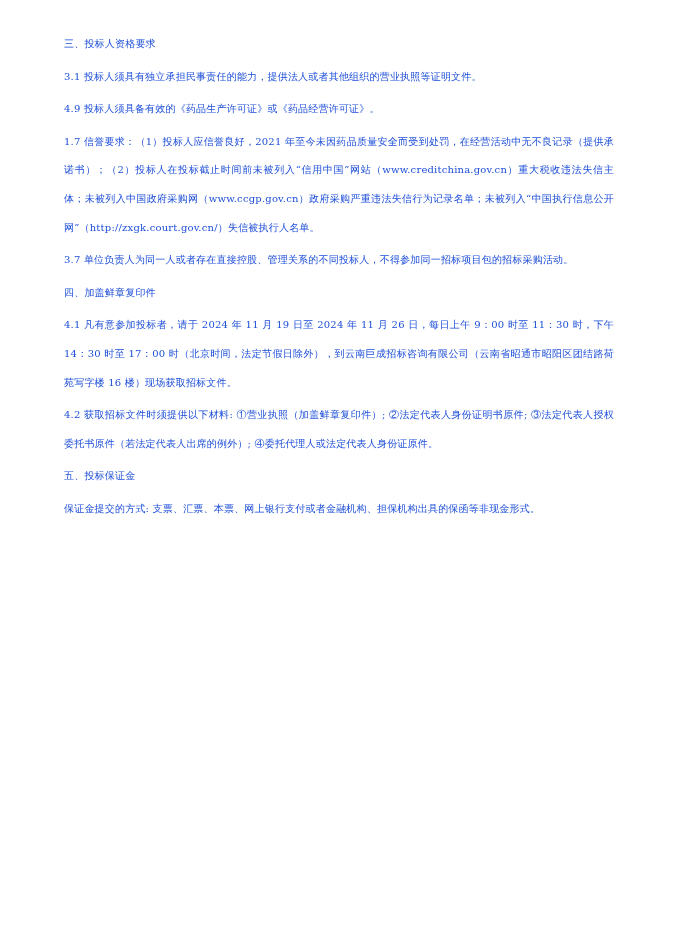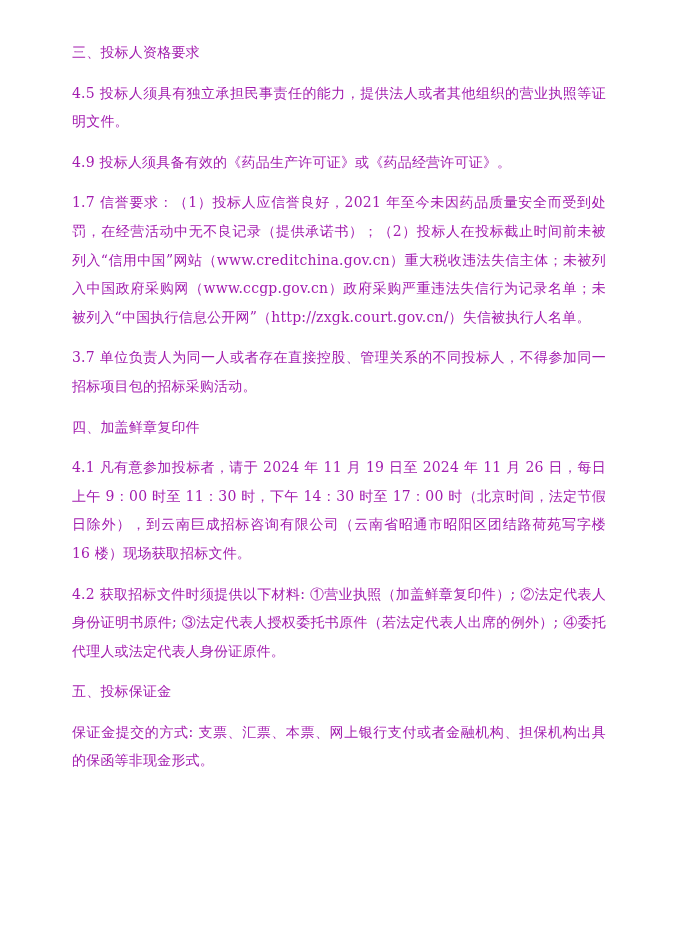--- a/index.html
+++ b/index.html
@@ -11,40 +11,40 @@
     position: relative;
     box-sizing: border-box;
     width: 674px;
     height: 936px;
     background: #ffffff;
     padding: 26px 56px 0 60px;
     overflow: hidden;
     font-family: "DejaVu Serif", "Liberation Serif", serif;
   }
   .doc p {
-    margin: 12px;
+    margin: 4px;
     padding: 0;
-    font-size: 14px;
+    font-size: 10px;
     line-height: 28.6px;
-    color: #a21caf;
+    color: #1d4ed8;
     text-align: justify;
     letter-spacing: 0.2px;
     word-break: break-word;
   }
   .doc p.heading {
     text-align: left;
   }
 </style>
 </head>
 <body>
 
 <div class="page">
   <div class="doc">
     <p class="heading">三、投标人资格要求</p>
-    <p>4.5 投标人须具有独立承担民事责任的能力，提供法人或者其他组织的营业执照等证明文件。</p>
+    <p>3.1 投标人须具有独立承担民事责任的能力，提供法人或者其他组织的营业执照等证明文件。</p>
     <p>4.9 投标人须具备有效的《药品生产许可证》或《药品经营许可证》。</p>
     <p>1.7 信誉要求：（1）投标人应信誉良好，2021 年至今未因药品质量安全而受到处罚，在经营活动中无不良记录（提供承诺书）；（2）投标人在投标截止时间前未被列入“信用中国”网站（www.creditchina.gov.cn）重大税收违法失信主体；未被列入中国政府采购网（www.ccgp.gov.cn）政府采购严重违法失信行为记录名单；未被列入“中国执行信息公开网”（http://zxgk.court.gov.cn/）失信被执行人名单。</p>
     <p>3.7 单位负责人为同一人或者存在直接控股、管理关系的不同投标人，不得参加同一招标项目包的招标采购活动。</p>
     <p class="heading">四、加盖鲜章复印件</p>
     <p>4.1 凡有意参加投标者，请于 2024 年 11 月 19 日至 2024 年 11 月 26 日，每日上午 9：00 时至 11：30 时，下午 14：30 时至 17：00 时（北京时间，法定节假日除外），到云南巨成招标咨询有限公司（云南省昭通市昭阳区团结路荷苑写字楼 16 楼）现场获取招标文件。</p>
     <p>4.2 获取招标文件时须提供以下材料: ①营业执照（加盖鲜章复印件）; ②法定代表人身份证明书原件; ③法定代表人授权委托书原件（若法定代表人出席的例外）; ④委托代理人或法定代表人身份证原件。</p>
     <p class="heading">五、投标保证金</p>
     <p>保证金提交的方式: 支票、汇票、本票、网上银行支付或者金融机构、担保机构出具的保函等非现金形式。</p>
   </div>
 </div>

